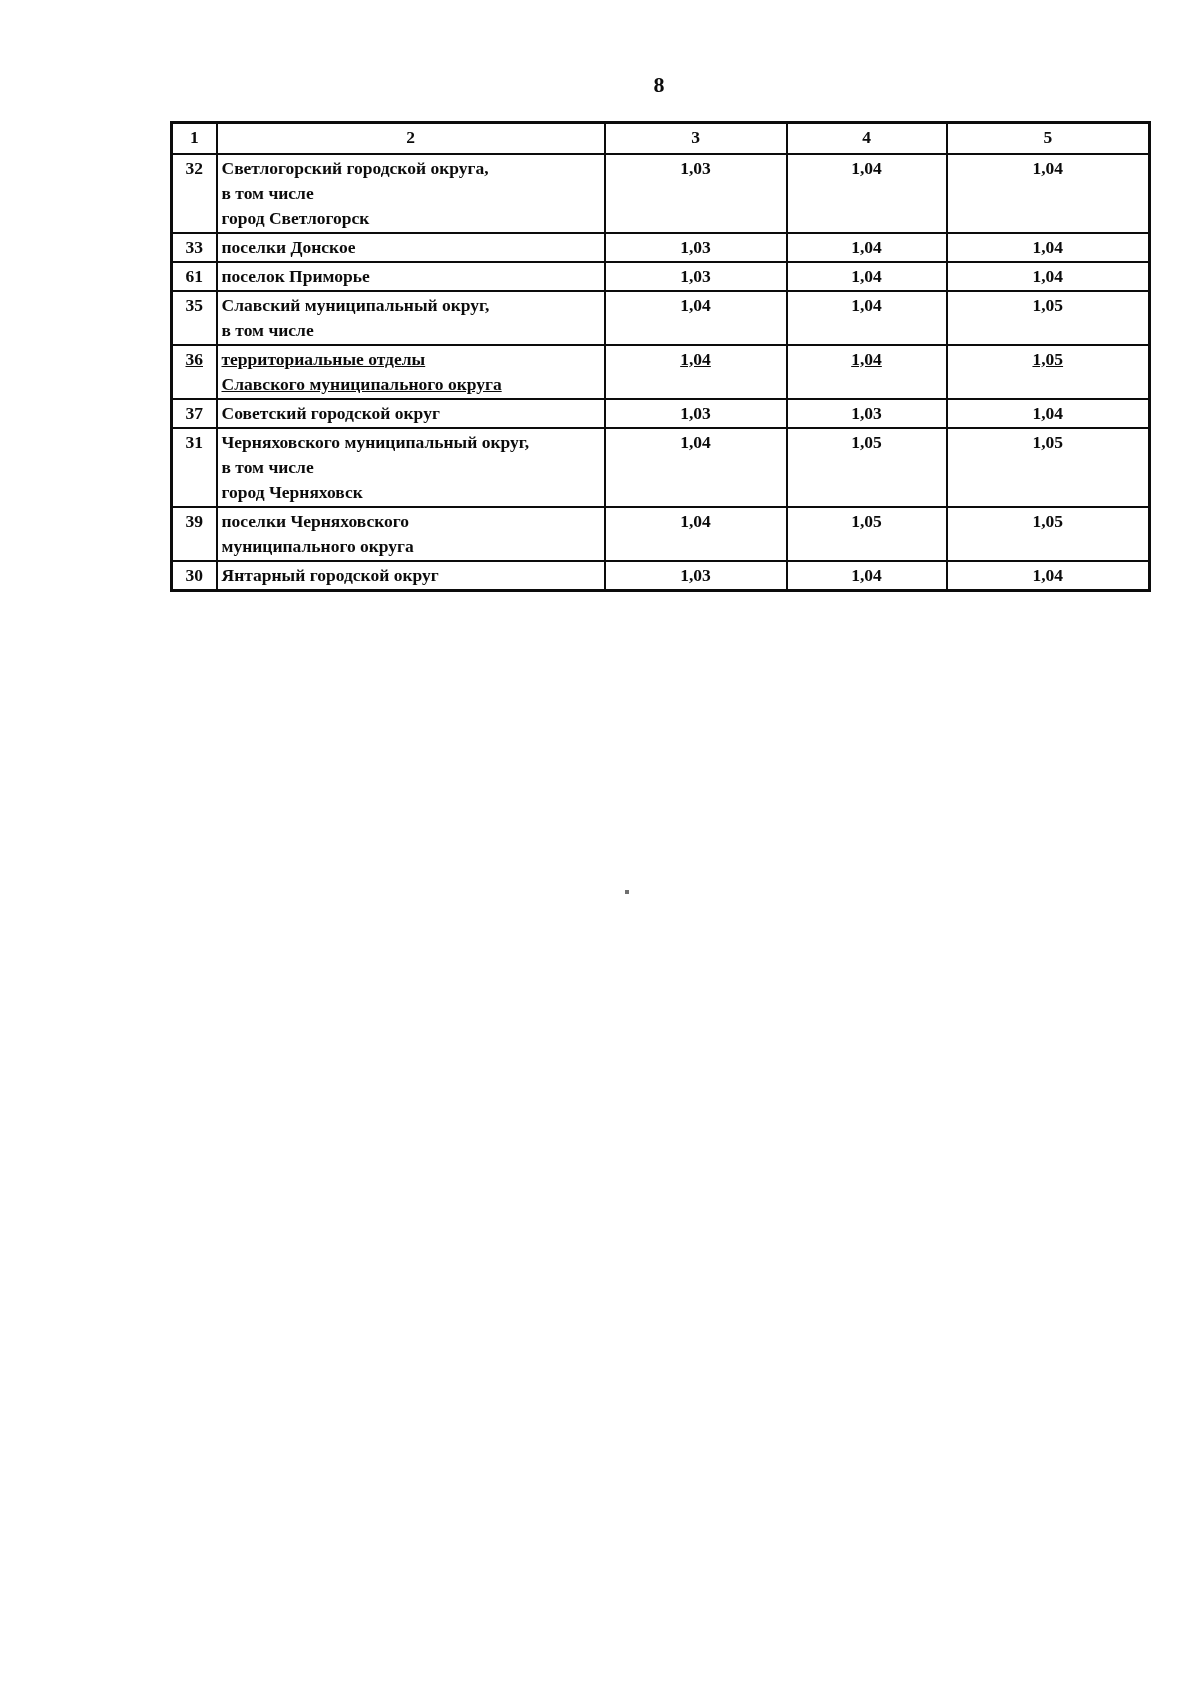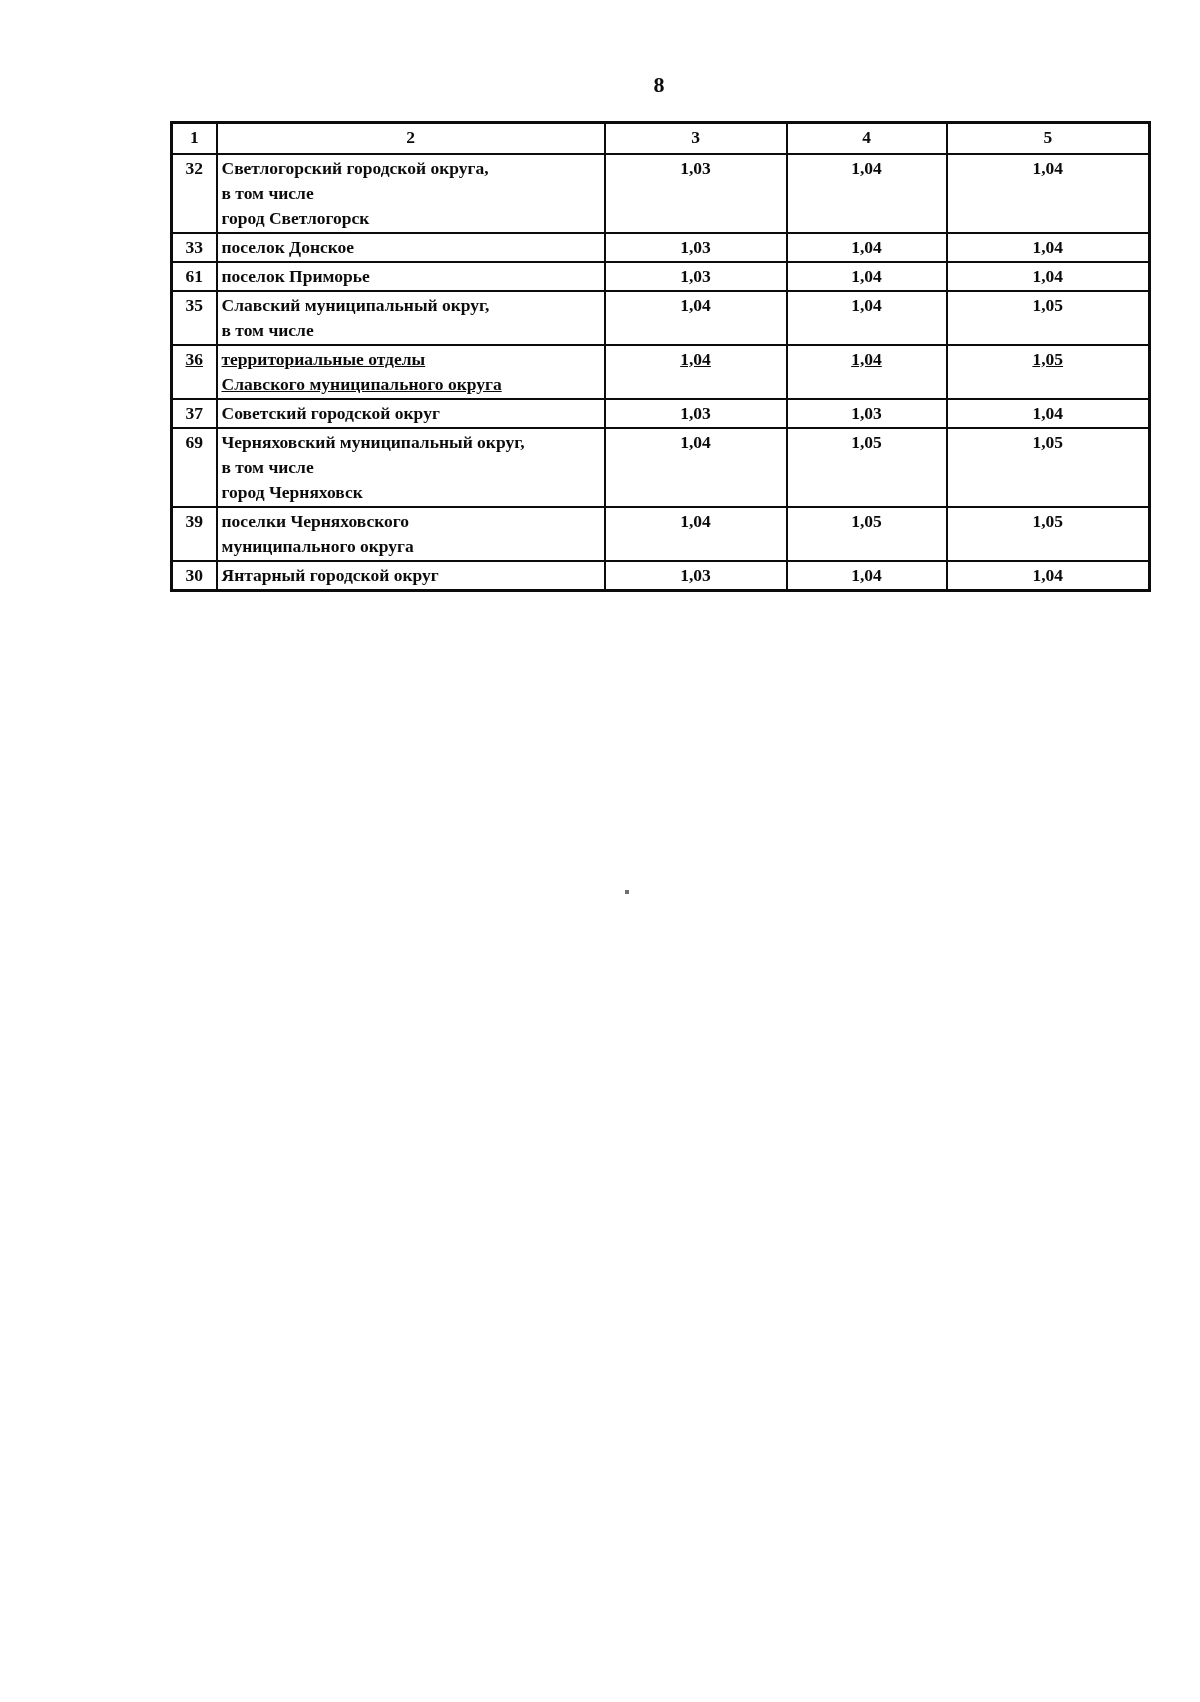--- a/index.html
+++ b/index.html
@@ -101,21 +101,21 @@
       <td class="name">Светлогорский городской округа,
 в том числе
 город Светлогорск</td>
       <td class="val">1,03</td>
       <td class="val">1,04</td>
       <td class="val">1,04</td>
     </tr>
 
     <tr class="h26">
       <td class="num">33</td>
-      <td class="name">поселок Донское</td>
+      <td class="name">поселки Донское</td>
       <td class="val">1,03</td>
       <td class="val">1,04</td>
       <td class="val">1,04</td>
     </tr>
 
     <tr class="h26">
       <td class="num">61</td>
       <td class="name">поселок Приморье</td>
       <td class="val">1,03</td>
       <td class="val">1,04</td>
@@ -142,22 +142,22 @@
 
     <tr class="h27">
       <td class="num">37</td>
       <td class="name">Советский городской округ</td>
       <td class="val">1,03</td>
       <td class="val">1,03</td>
       <td class="val">1,04</td>
     </tr>
 
     <tr class="h78">
-      <td class="num">69</td>
-      <td class="name">Черняховский муниципальный округ,
+      <td class="num">31</td>
+      <td class="name">Черняховского муниципальный округ,
 в том числе
 город Черняховск</td>
       <td class="val">1,04</td>
       <td class="val">1,05</td>
       <td class="val">1,05</td>
     </tr>
 
     <tr class="h52">
       <td class="num">39</td>
       <td class="name">поселки Черняховского

